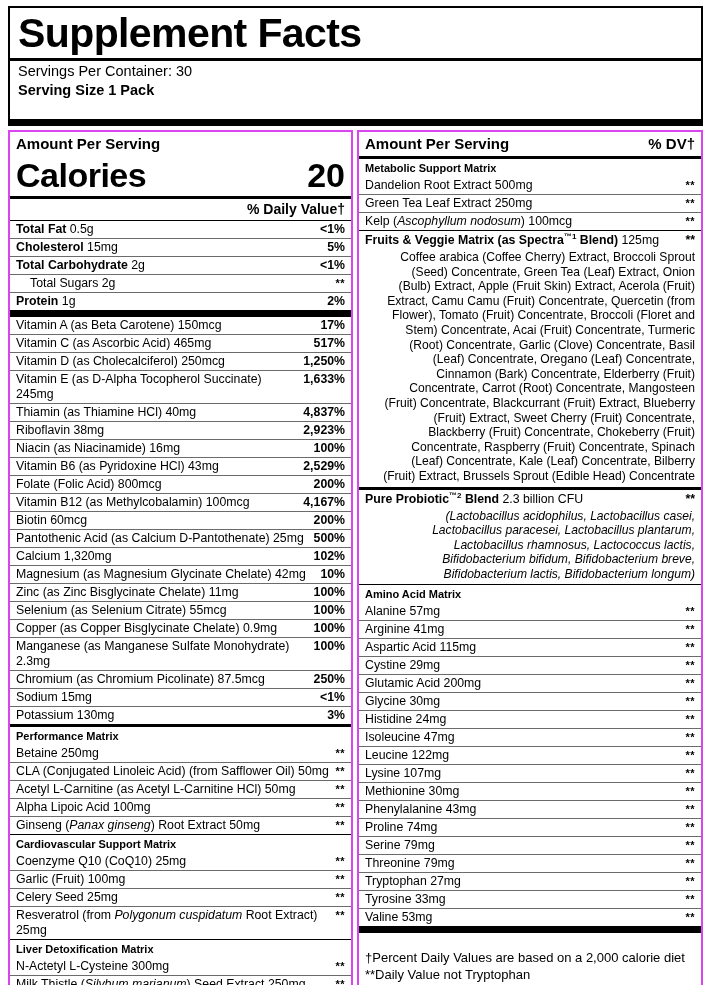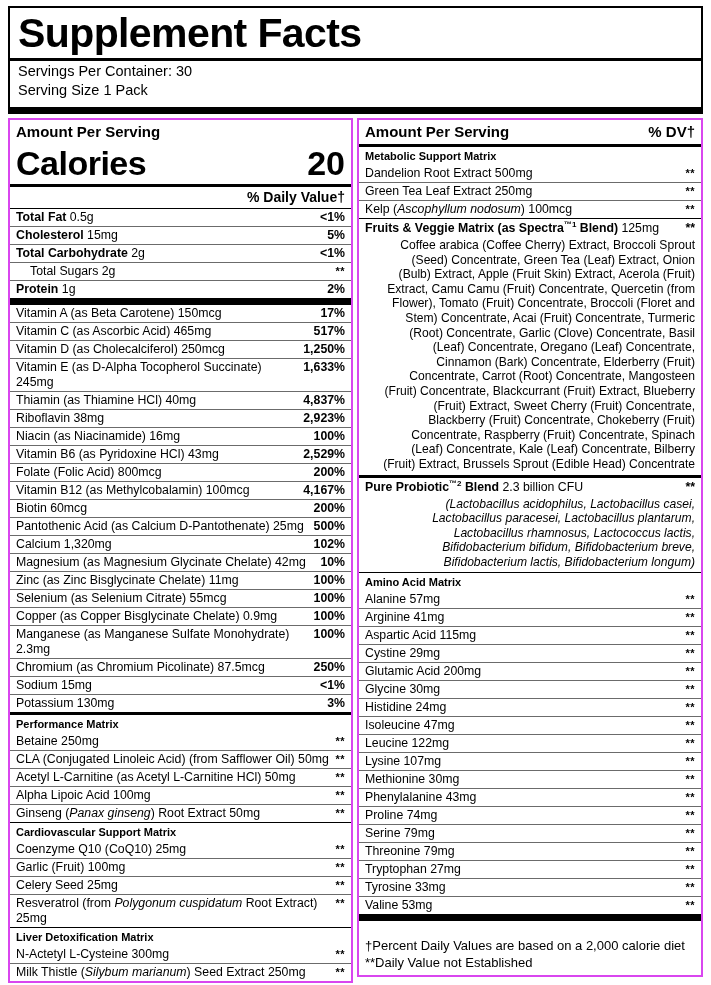--- a/index.html
+++ b/index.html
@@ -17,21 +17,21 @@
   .sf-title{
     font-weight:bold;font-size:41px;line-height:46px;
     letter-spacing:-0.6px;padding:2px 8px 2px 8px;
     font-family:"Liberation Sans","DejaVu Sans",sans-serif;
   }
   .rule-thin{height:1px;background:#000;}
   .rule-med{height:3px;background:#000;}
   .rule-thick{height:7px;background:#000;}
   .rule-hair{height:1px;background:#6b6b6b;}
   .serv{padding:1px 8px 0 8px;font-size:14.5px;line-height:18px;}
-  .serv.bold{font-weight:normal;padding-bottom:8px;}
+  .serv.bold{font-weight:bold;padding-bottom:20px;}
 
   
   .cols{display:flex;gap:4px;align-items:flex-start;margin-top:4px;}
   .col{box-sizing:border-box;border:2px solid #d946ef;}
   .col-left{width:347px;}
   .col-right{width:348px;}
 
   .aps{
     font-weight:bold;font-size:15px;line-height:18px;
     padding:3px 6px 3px 6px;display:flex;justify-content:space-between;
@@ -431,19 +431,19 @@
           </div>
           <div class="rule-hair"></div>
           <div class="row">
             <span class="nm">Valine 53mg</span>
             <span class="vl star">**</span>
           </div>
         </div>
       <div class="rule-thick"></div>
       <div class="footnotes">
         <div>†Percent Daily Values are based on a 2,000 calorie diet</div>
-        <div>**Daily Value not Established</div>
+        <div>**Daily Value not Tryptophan</div>
       </div>
     </div>
   </div>
 
   <div class="other-ing">Other Ingredients: Whey Protein Concentrate, Silicified Microcrystalline Cellulose, Calcium Carbonate, Stearic Acid, Magnesium Stearate, Dipotassium Phosphate, Microcrystalline Cellulose, Gelatin, Food Starch, Silica, Tablet Coating (Pharmaceutical Glaze, Methylcellulose), Titanium Dioxide</div>
 </div>
 
 </body></html>

